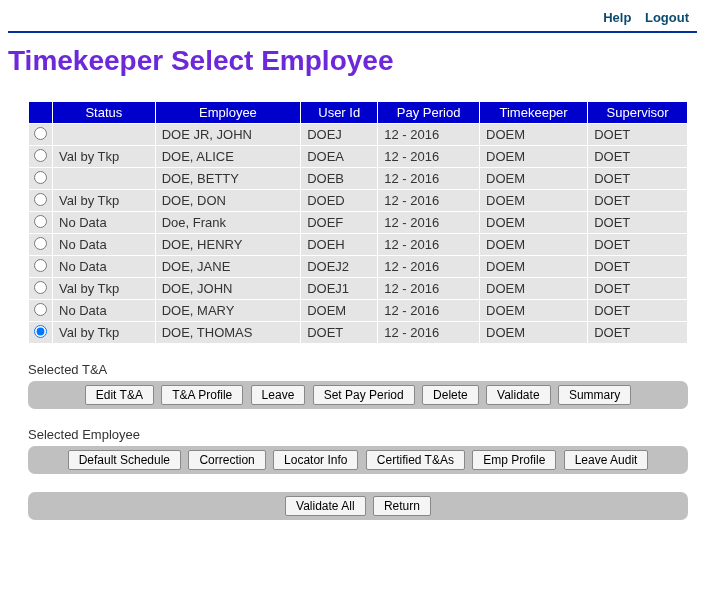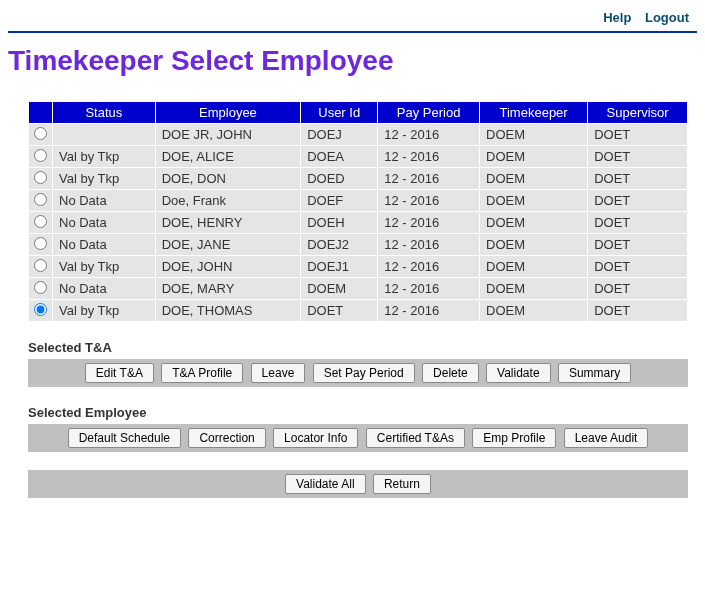--- a/index.html
+++ b/index.html
@@ -60,28 +60,28 @@
   }
   .emp-table td.radio-cell {
     text-align: center;
     padding: 2px 3px;
   }
   .emp-table td.radio-cell input { margin: 0; }
   .section-label {
     margin: 18px 0 4px 20px;
     font-size: 13px;
     color: #333;
-    font-weight: bold;
   }
   .btn-bar {
     background: #c0c0c0;
     padding: 4px 6px;
     margin: 0 0 0 20px;
     width: 660px;
     text-align: center;
+    border-radius: 7px;
   }
   .btn-bar button {
     font-size: 12px;
     padding: 2px 10px;
     margin: 0 2px;
     background: #f5f5f5;
     border: 1px solid #888;
     border-radius: 2px;
     cursor: pointer;
   }
@@ -123,20 +123,29 @@
         <td class="radio-cell"><input type="radio" name="empsel" style=""></td>
         <td>Val by Tkp</td>
         <td>DOE, ALICE</td>
         <td>DOEA</td>
         <td>12 - 2016</td>
         <td>DOEM</td>
         <td>DOET</td>
       </tr>
       <tr>
         <td class="radio-cell"><input type="radio" name="empsel" style=""></td>
+        <td></td>
+        <td>DOE, BETTY</td>
+        <td>DOEB</td>
+        <td>12 - 2016</td>
+        <td>DOEM</td>
+        <td>DOET</td>
+      </tr>
+      <tr>
+        <td class="radio-cell"><input type="radio" name="empsel" style=""></td>
         <td>Val by Tkp</td>
         <td>DOE, DON</td>
         <td>DOED</td>
         <td>12 - 2016</td>
         <td>DOEM</td>
         <td>DOET</td>
       </tr>
       <tr>
         <td class="radio-cell"><input type="radio" name="empsel" style=""></td>
         <td>No Data</td>

